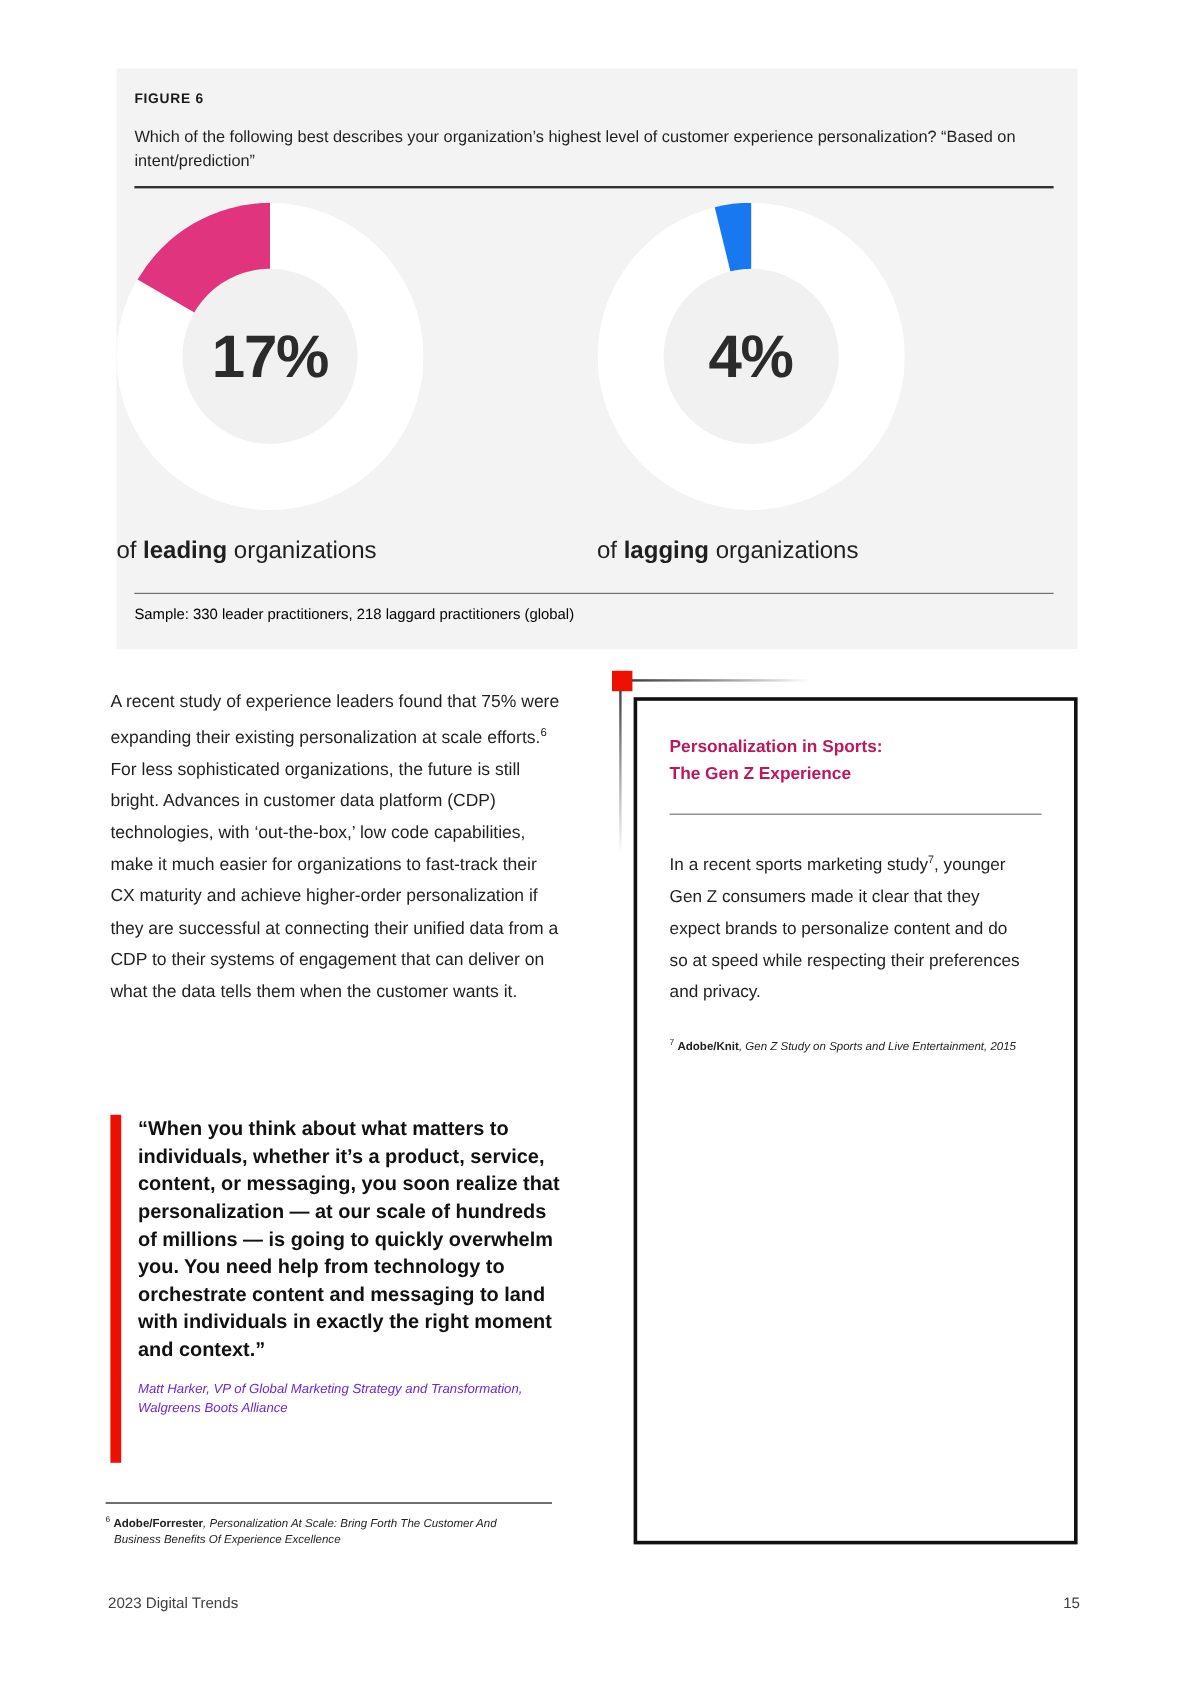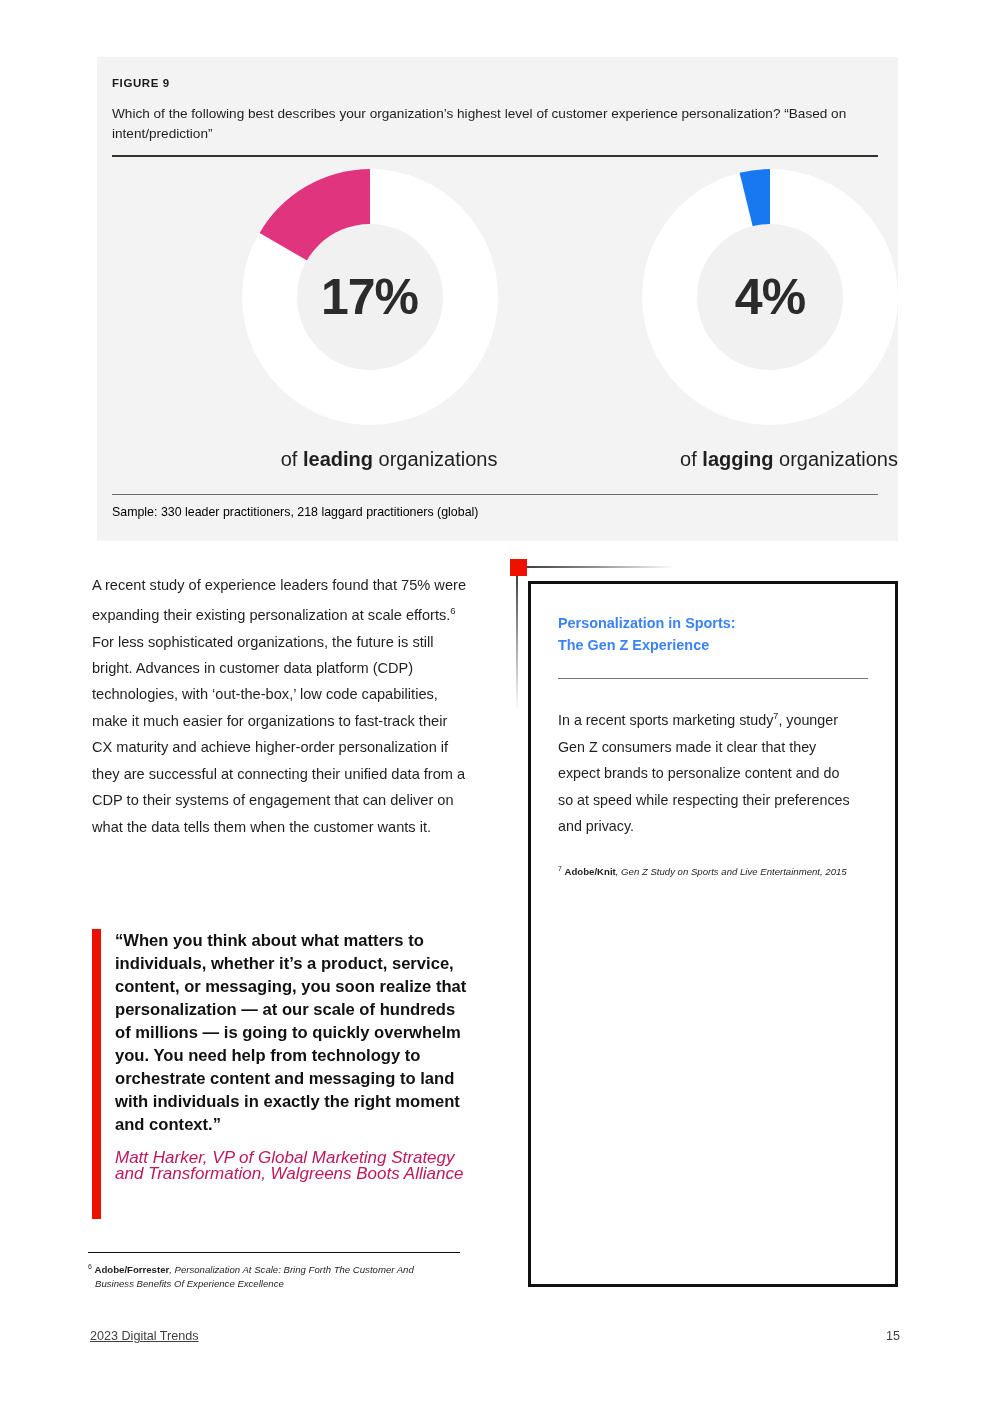--- a/index.html
+++ b/index.html
@@ -73,21 +73,21 @@
     position: absolute;
     left: 0;
     top: 112px;
     width: 801px;
     display: flex;
   }
   .donut-cell {
     width: 50%;
     display: flex;
     flex-direction: column;
-    align-items: flex-end;
+    align-items: flex-start;
   }
   .donut-wrap {
     position: relative;
     width: 256px;
     height: 256px;
   }
   .donut-wrap svg {
     display: block;
     width: 256px;
     height: 256px;
@@ -147,24 +147,24 @@
   }
   .pullquote-text {
     font-size: 16.6px;
     line-height: 23px;
     font-weight: bold;
     color: #111111;
     margin: 0;
   }
   .pullquote-attrib {
     margin-top: 14px;
-    font-size: 17px;
+    font-size: 11px;
     line-height: 16px;
     font-style: italic;
-    color: #be185d;
+    color: #6d28d9;
   }
 
   
   .footnote-rule {
     position: absolute;
     left: 88px;
     top: 1252px;
     width: 372px;
     height: 1.4px;
     background: #111;
@@ -220,21 +220,21 @@
     border: 3px solid #111111;
     background: #ffffff;
     box-sizing: border-box;
     padding: 29px 27px 0 27px;
     z-index: 1;
   }
   .callout-title {
     font-size: 14.4px;
     line-height: 21.5px;
     font-weight: bold;
-    color: #3b82f6;
+    color: #be185d;
     margin: 0;
   }
   .callout-rule {
     margin: 22px 0 0 0;
     width: 100%;
     height: 1.2px;
     background: #767676;
   }
   .callout-intro {
     margin: 24px 16px 0 0;
@@ -275,38 +275,37 @@
   .callout-footnote b { font-style: normal; font-weight: bold; }
   .callout-footnote sup { font-size: 7px; vertical-align: super; font-style: normal; }
 
   
   .page-footer-title {
     position: absolute;
     left: 90px;
     top: 1329px;
     font-size: 12.6px;
     color: #404040;
-    text-decoration: underline;
   }
   .page-footer-number {
     position: absolute;
     left: 860px;
     top: 1329px;
     width: 40px;
     text-align: right;
     font-size: 12.6px;
     color: #404040;
   }
 </style>
 </head>
 <body>
 
 <div class="figure-panel">
 
-  <div class="figure-label">FIGURE 9</div>
+  <div class="figure-label">FIGURE 6</div>
 
   <div class="figure-question">Which of the following best describes your organization’s highest level of customer experience personalization? “Based on intent/prediction”</div>
 
   <div class="figure-rule-top"></div>
 
   <div class="donut-row">
 
     <div class="donut-cell">
       <div class="donut-wrap">
         <svg viewBox="0 0 256 256">

